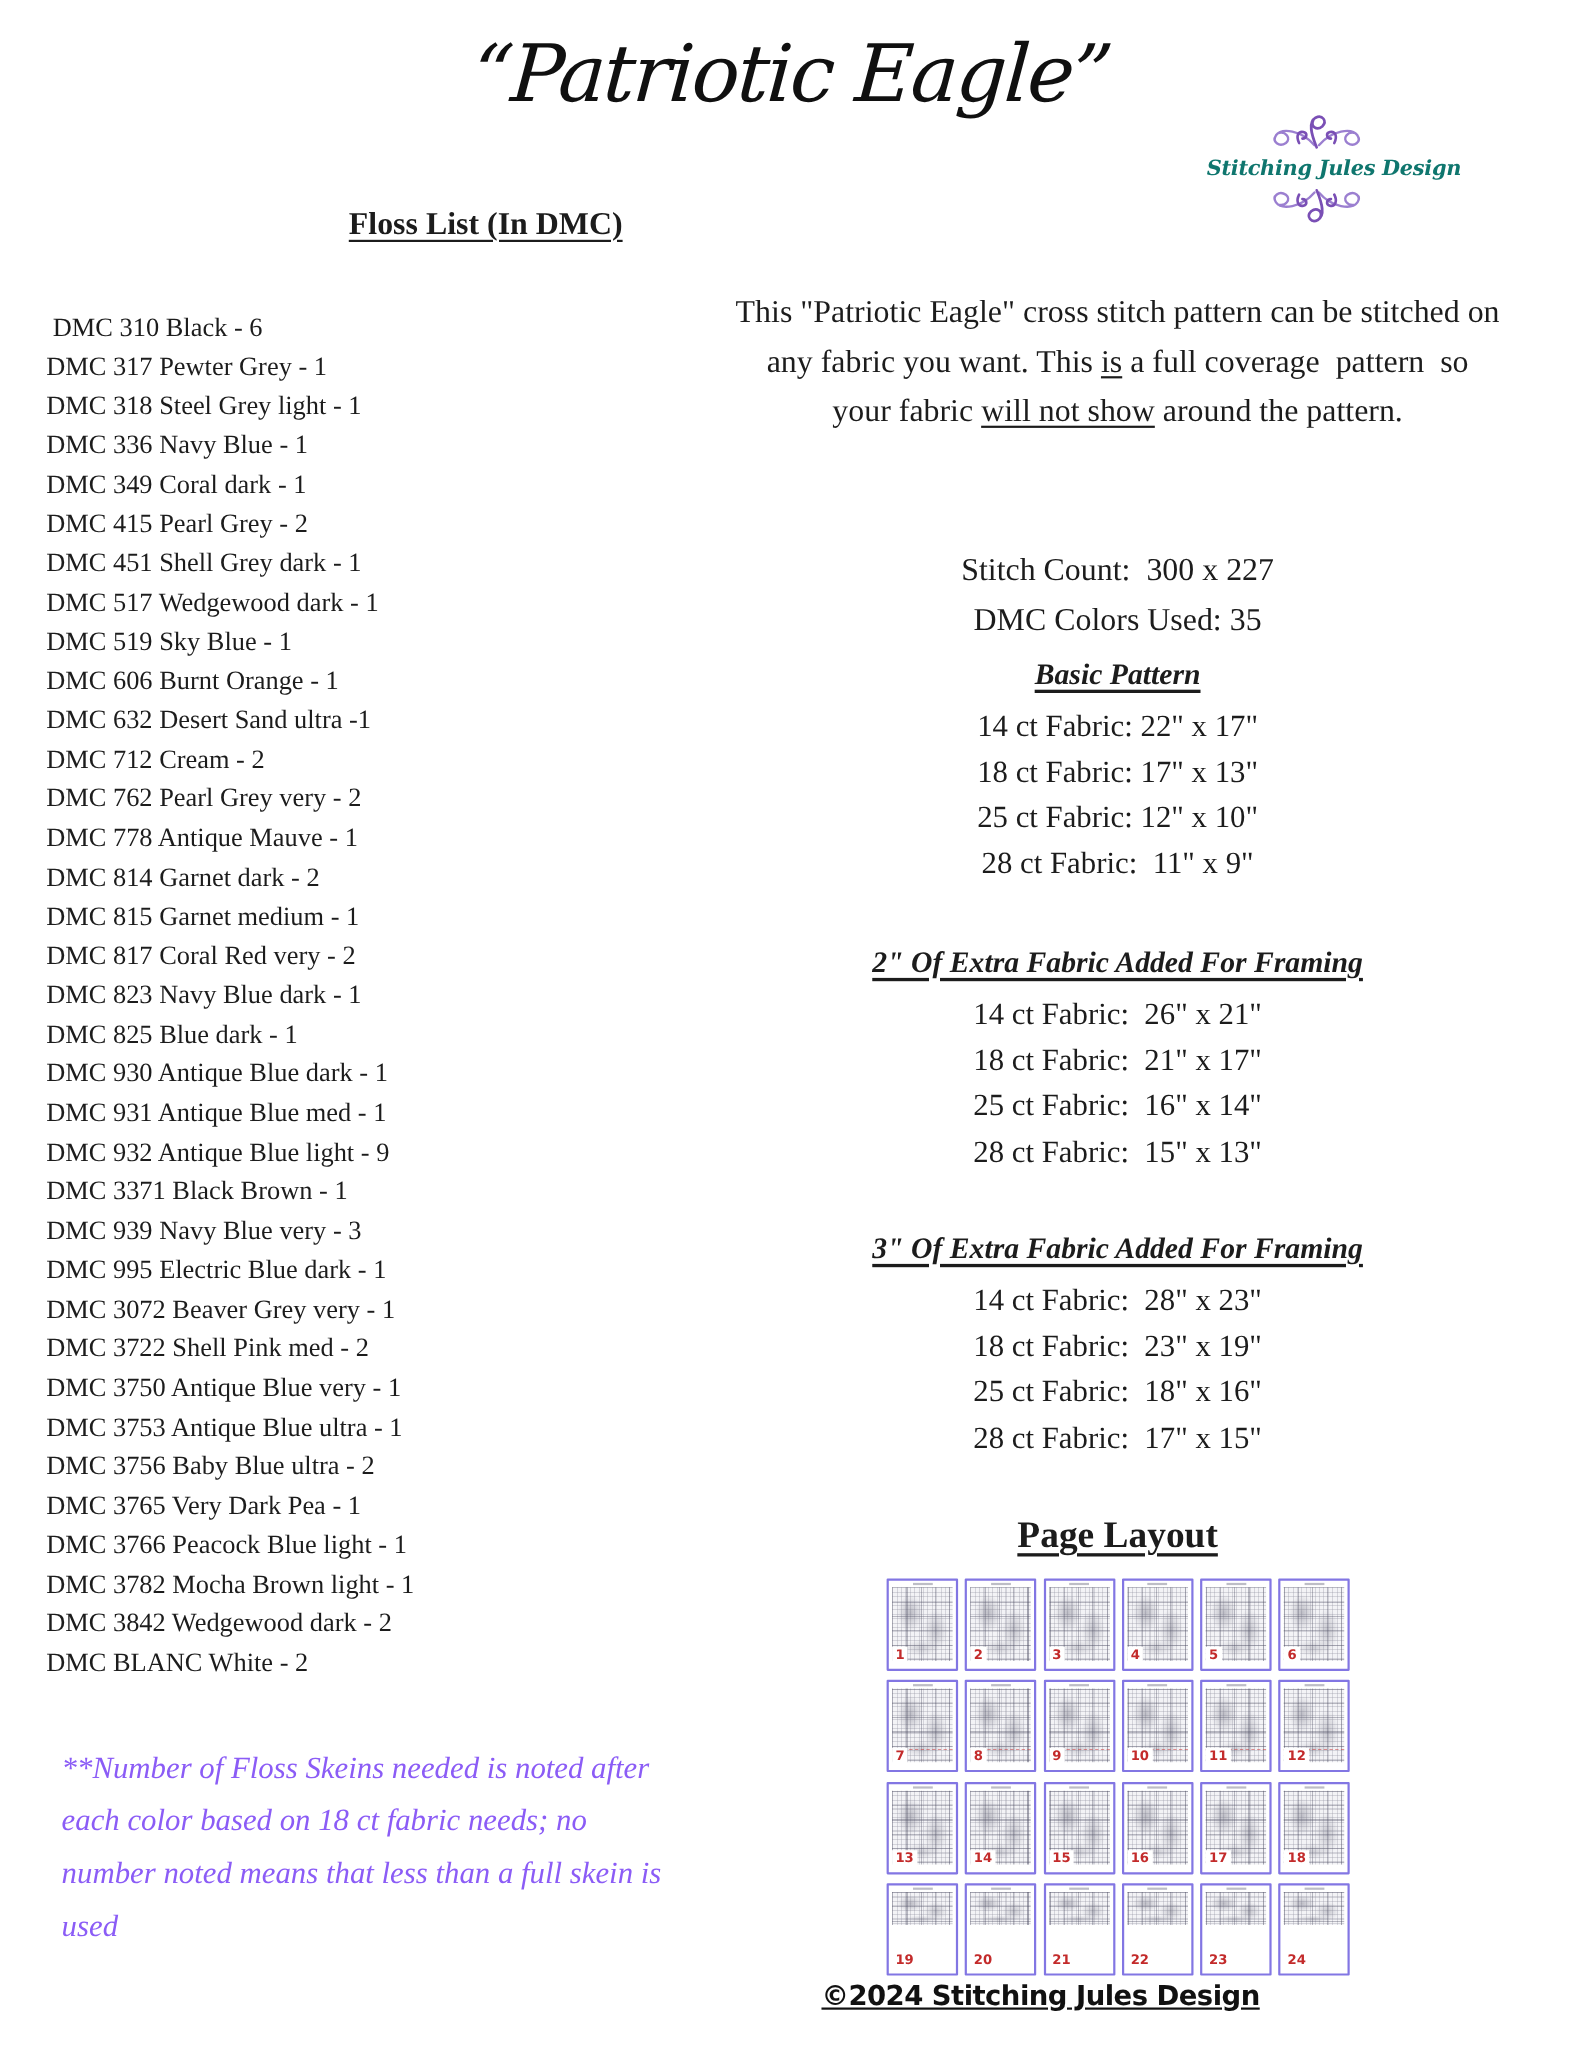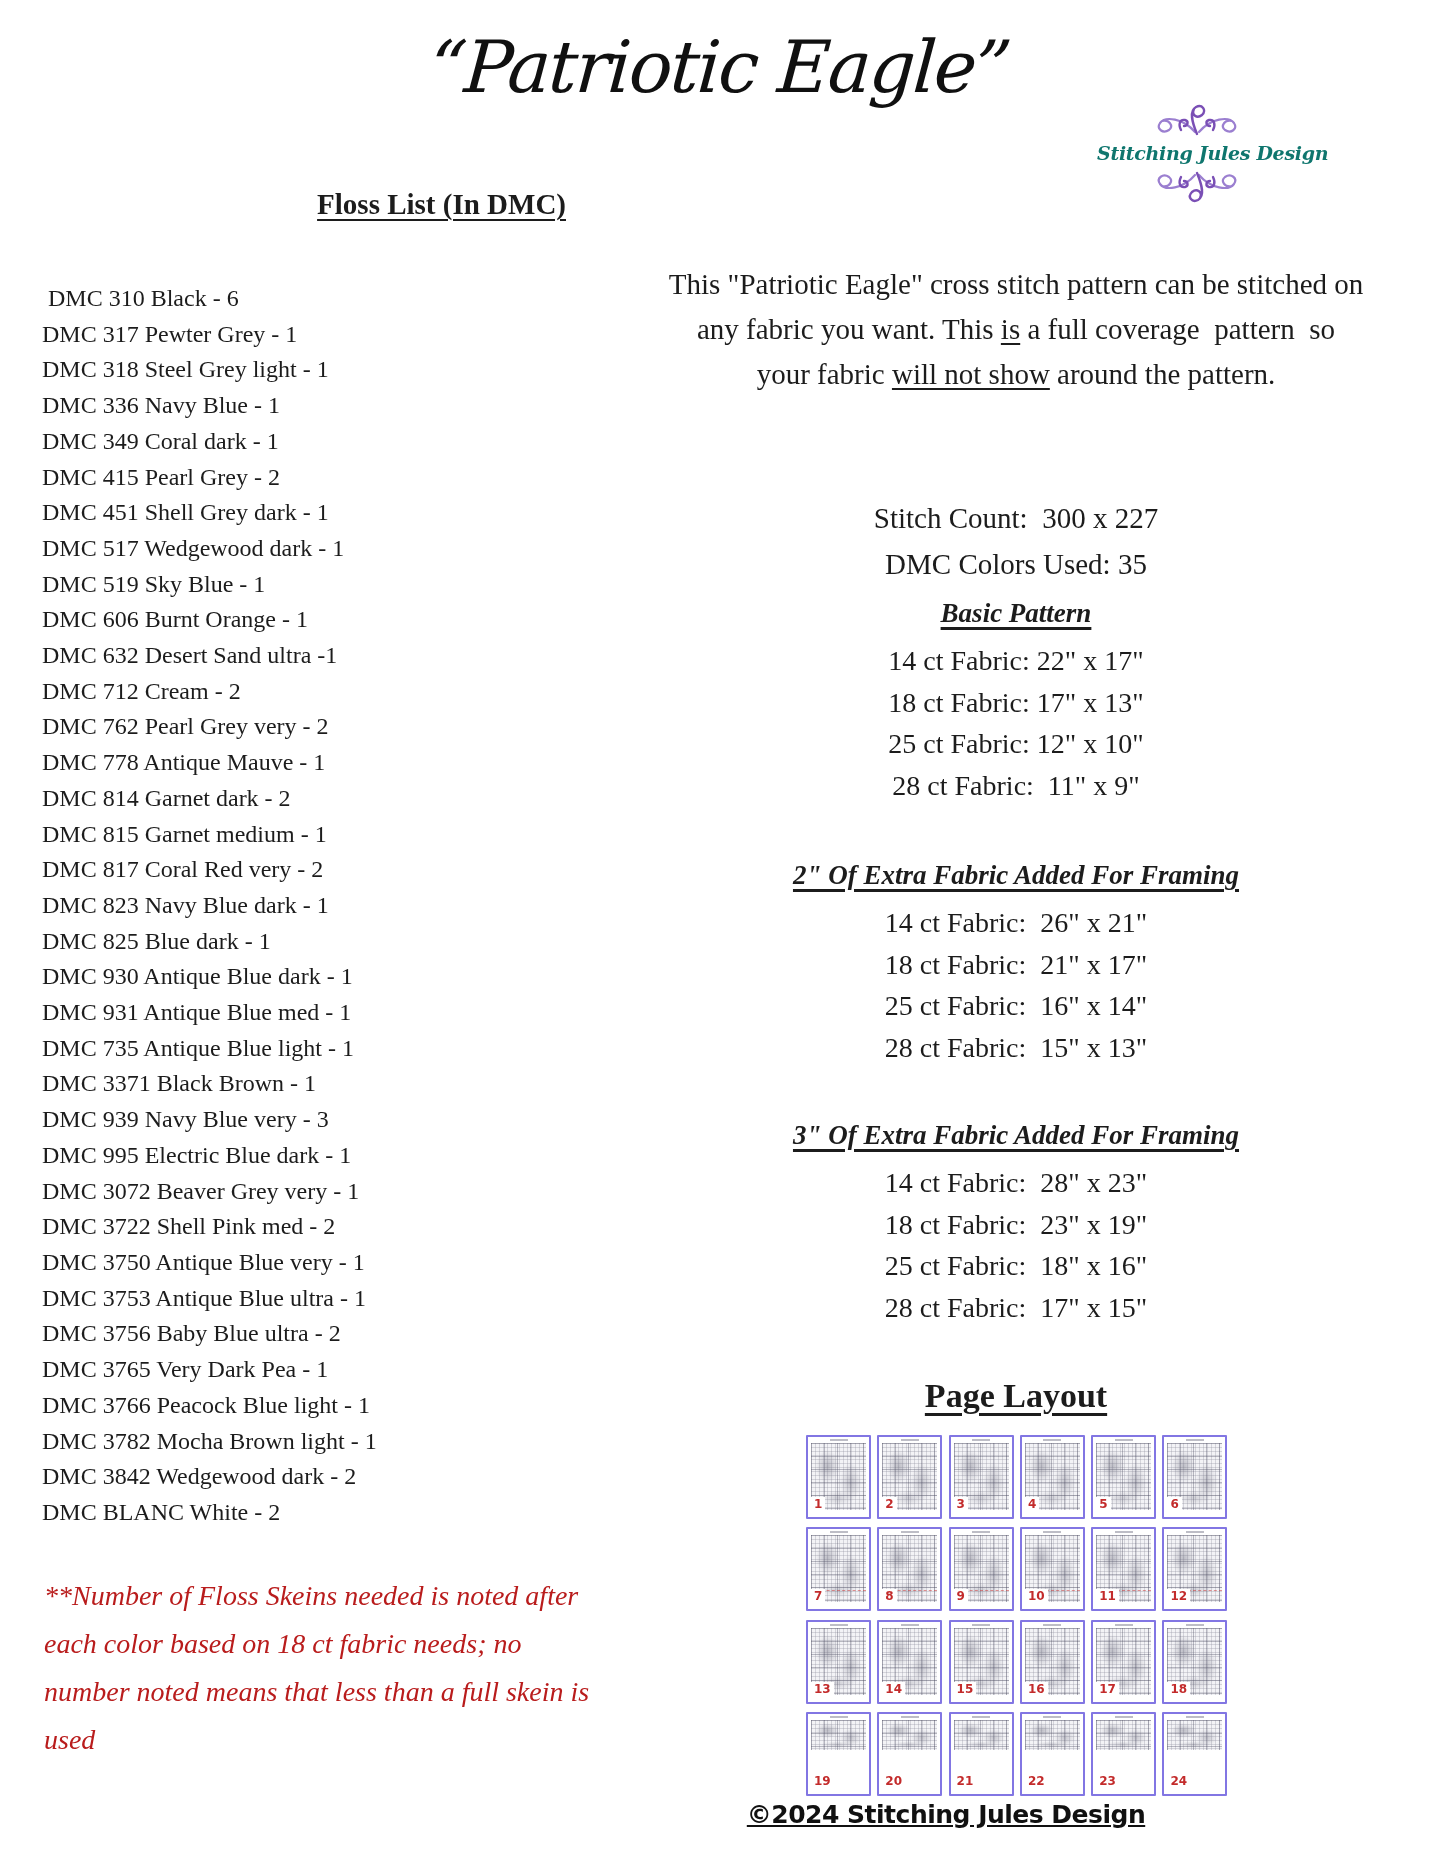--- a/index.html
+++ b/index.html
@@ -29,22 +29,22 @@
   
   .floss-heading{
     left:166px;top:188px;width:400px;text-align:right;margin:0;
     font-size:29px;font-weight:700;
     text-decoration:underline;text-decoration-thickness:2px;text-underline-offset:5px;
   }
   .floss-list{left:42px;top:281px;font-size:24px;line-height:35.7px;}
   .floss-item{white-space:nowrap;}
   .floss-item:nth-of-type(1){padding-left:6px;}
   .floss-note{
-    left:40px;top:1568px;width:565px;margin:4px;
-    font-style:italic;font-size:28px;line-height:48px;color:#b91c1c;
+    left:40px;top:1568px;width:565px;margin:16px;
+    font-style:italic;font-size:28px;line-height:48px;color:#8b5cf6;
   }
 
   
   .rc{left:666px;width:700px;text-align:center;margin:0;}
   .desc{top:262px;font-size:29px;line-height:45px;white-space:pre-wrap;}
   .u{text-decoration:underline;text-underline-offset:4px;}
   .stat{font-size:29px;line-height:36px;white-space:pre-wrap;}
   .stat-1{top:500px;}
   .stat-2{top:546px;}
   .sec-heading{
@@ -183,21 +183,21 @@
       <div class="floss-item">DMC 817 Coral Red very - 2</div>
 
       <div class="floss-item">DMC 823 Navy Blue dark - 1</div>
 
       <div class="floss-item">DMC 825 Blue dark - 1</div>
 
       <div class="floss-item">DMC 930 Antique Blue dark - 1</div>
 
       <div class="floss-item">DMC 931 Antique Blue med - 1</div>
 
-      <div class="floss-item">DMC 735 Antique Blue light - 1</div>
+      <div class="floss-item">DMC 932 Antique Blue light - 9</div>
 
       <div class="floss-item">DMC 3371 Black Brown - 1</div>
 
       <div class="floss-item">DMC 939 Navy Blue very - 3</div>
 
       <div class="floss-item">DMC 995 Electric Blue dark - 1</div>
 
       <div class="floss-item">DMC 3072 Beaver Grey very - 1</div>
 
       <div class="floss-item">DMC 3722 Shell Pink med - 2</div>

